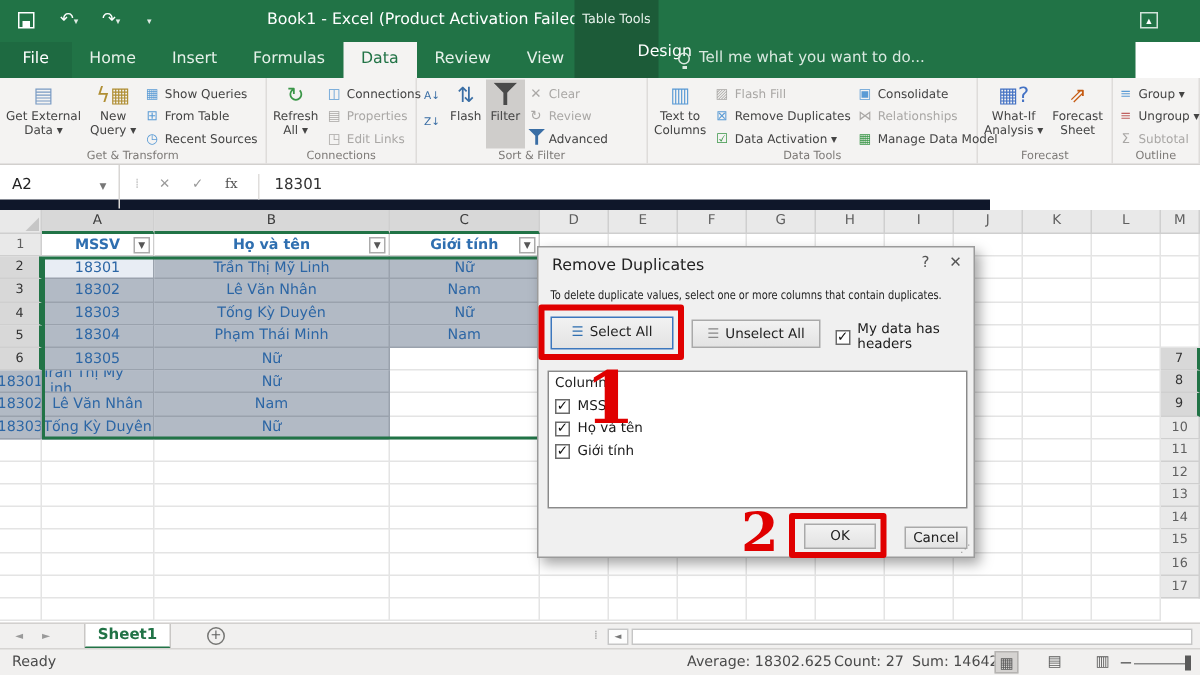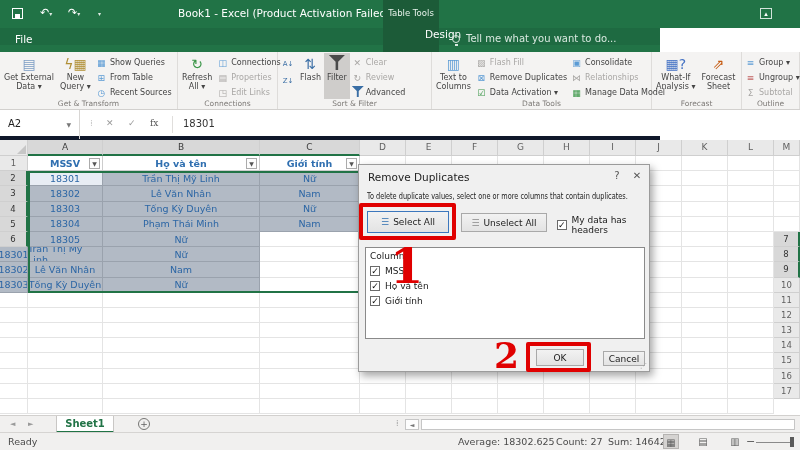--- a/index.html
+++ b/index.html
@@ -11,21 +11,21 @@
   #titlebar { position:absolute; left:0; top:0; width:800px; height:28px; background:#217346; }
   .qat { position:absolute; top:6px; color:#fff; font-size:11px; line-height:14px; cursor:default; }
   .qat-save { left:12px; width:11px; height:11px; border:1px solid #fff; top:8px; }
   .qat-save::after { content:""; position:absolute; left:2px; bottom:0; width:5px; height:4px; background:#fff; }
   .qat-arrow { font-size:6px; opacity:.85; }
   #win-title { position:absolute; left:178px; top:7px; color:#fff; font-size:10.5px; white-space:nowrap; }
   #ribbon-opts { position:absolute; right:28px; top:8px; width:12px; height:11px; border:1px solid rgba(255,255,255,.8);
                  color:#fff; font-size:7px; line-height:10px; text-align:center; }
 
   
-  #tabrow { position:absolute; left:0; top:28px; width:660px; height:24px; background:#217346; display:flex;flex-direction:column; }
+  #tabrow { position:absolute; left:0; top:28px; width:757px; height:24px; background:#217346; display:flex; }
   .rtab { color:#e6f1ea; font-size:10.5px; padding:5px 12px 0 12px; height:24px; cursor:default; white-space:nowrap; }
   .rtab.file { background:#1e6a41; color:#fff; padding:5px 15px 0 15px; }
   .rtab.active { background:#f4f3f2; color:#217346; }
   #context-block { position:absolute; left:383px; top:0; width:56px; height:52px; background:#1c5b38; text-align:center; }
   #context-label { color:#e6f1ea; font-size:8.5px; margin-top:8px; }
   #context-tab { color:#fff; font-size:10.5px; margin-top:10px;padding-left:42px; }
   #tellme { position:absolute; left:452px; top:33px; color:#d9e9e0; font-size:10px; display:flex; align-items:center; gap:6px; }
   .bulb { display:inline-block; width:8px; height:8px; border:1px solid #d9e9e0; border-radius:50%; position:relative; }
   .bulb::after { content:""; position:absolute; left:2px; top:8px; width:3px; height:2px; background:#d9e9e0; }
 
@@ -40,21 +40,21 @@
   .stack { display:flex; flex-direction:column; justify-content:flex-start; padding-top:2px; }
   .smallbtn { display:flex; align-items:center; gap:3px; height:15px; font-size:8px; color:#444; white-space:nowrap; padding:0 2px; cursor:default; }
   .smallbtn .sico { font-size:9px; width:11px; text-align:center; }
   .disabled, .disabled .sico, .disabled .bico { color:#a9a7a5 !important; }
   .mini { width:18px; height:17px; border:1px solid transparent; font-size:7px; color:#3a6ea5; text-align:center; line-height:16px; }
   .funnel { display:inline-block; width:12px; height:11px; background:currentColor;
             clip-path:polygon(0 0,100% 0,58% 45%,58% 100%,42% 100%,42% 45%); }
   .funnel.big { width:16px; height:15px; }
 
   
-  #fbar { position:absolute; left:0; top:110px; width:660px; height:30px; background:#fff; border-bottom:4px solid #0f172a; }
+  #fbar { position:absolute; left:0; top:110px; width:660px; height:30px; background:#fff; border-bottom:7px solid #0f172a; }
   #namebox { position:absolute; left:0; top:0; width:80px; height:29px; border-right:1px solid #d8d6d4; font-size:10px; color:#222; padding:8px 0 0 8px; }
   #namebox .nb-arrow { position:absolute; right:8px; top:11px; font-size:6px; color:#777; }
   .fbtn { position:absolute; top:8px; font-size:9px; color:#9a9a9a; }
   #fx-label { font-family:"DejaVu Serif","Liberation Serif",serif; color:#555; }
   #fvalue { position:absolute; left:183px; top:8px; font-size:10px; color:#333; }
   .fsep { position:absolute; top:6px; width:1px; height:17px; background:#e0dedc; }
 
   
   #grid { position:absolute; left:0; top:140px; display:grid; background:#fff; }
   .gc { border-right:1px solid #e4e4e4; border-bottom:1px solid #e4e4e4; font-size:9.5px; overflow:hidden; position:relative; }

